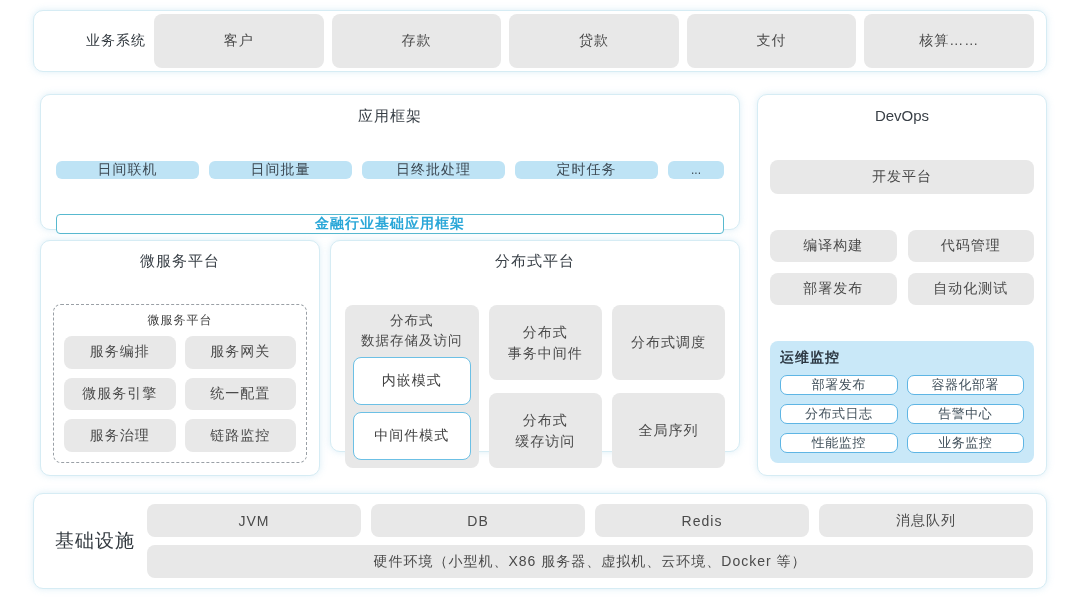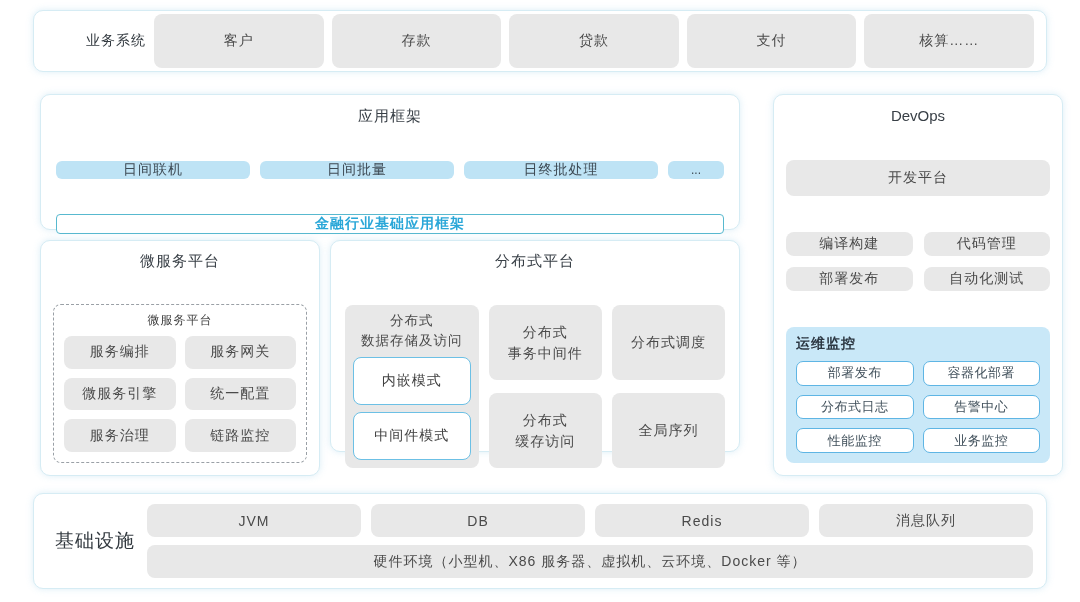--- a/index.html
+++ b/index.html
@@ -88,26 +88,26 @@
     border:1px solid #6cc0e5; border-radius:8px;
     display:flex; align-items:center; justify-content:center;
     font-size:14px; color:#414141; letter-spacing:1px;
   }
   .dist-col { flex:1; display:flex; flex-direction:column; gap:13px; }
   .dist-col .gray-box { flex:1; line-height:1.5; }
 
   
   .devops {
     left:757px; top:94px; width:290px; height:382px;
-    padding:12px 12px 12px; display:flex; flex-direction:column;margin-left:16px;
+    padding:12px 12px 12px; display:flex; flex-direction:column;
   }
   .devops .p-title { padding-bottom:12px; letter-spacing:0; }
   .dev-platform { height:36px; margin-bottom:12px; }
   .dev-grid { display:grid; grid-template-columns:1fr 1fr; gap:11px; margin-bottom:12px; }
-  .dev-grid .gray-box { height:24px; }
+  .dev-grid .gray-box { height:32px; }
   .monitor {
     flex:1; background:#c9e8f8; border-radius:8px;
     padding:8px 10px 10px; display:flex; flex-direction:column;
   }
   .monitor-title { font-size:14px; font-weight:bold; color:#2c3742; letter-spacing:1px; padding-bottom:8px; }
   .monitor-grid { flex:1; display:grid; grid-template-columns:1fr 1fr; grid-auto-rows:1fr; gap:9px; }
   .monitor-item {
     background:#ffffff; border:1.5px solid #5eb5e4; border-radius:7px;
     display:flex; align-items:center; justify-content:center;
     font-size:13px; color:#41505b; letter-spacing:0.5px;
@@ -137,20 +137,21 @@
     <div class="gray-box">支付</div>
     <div class="gray-box">核算……</div>
   </div>
 
   <div class="panel app-framework">
     <div class="p-title">应用框架</div>
     <div class="af-row">
       <div class="blue-box">日间联机</div>
       <div class="blue-box">日间批量</div>
       <div class="blue-box">日终批处理</div>
+      <div class="blue-box">定时任务</div>
       <div class="blue-box small">...</div>
     </div>
     <div style="display:flex; flex:1;">
       <div class="base-box">金融行业基础应用框架</div>
     </div>
   </div>
 
   <div class="panel micro">
     <div class="p-title">微服务平台</div>
     <div class="dashed">

